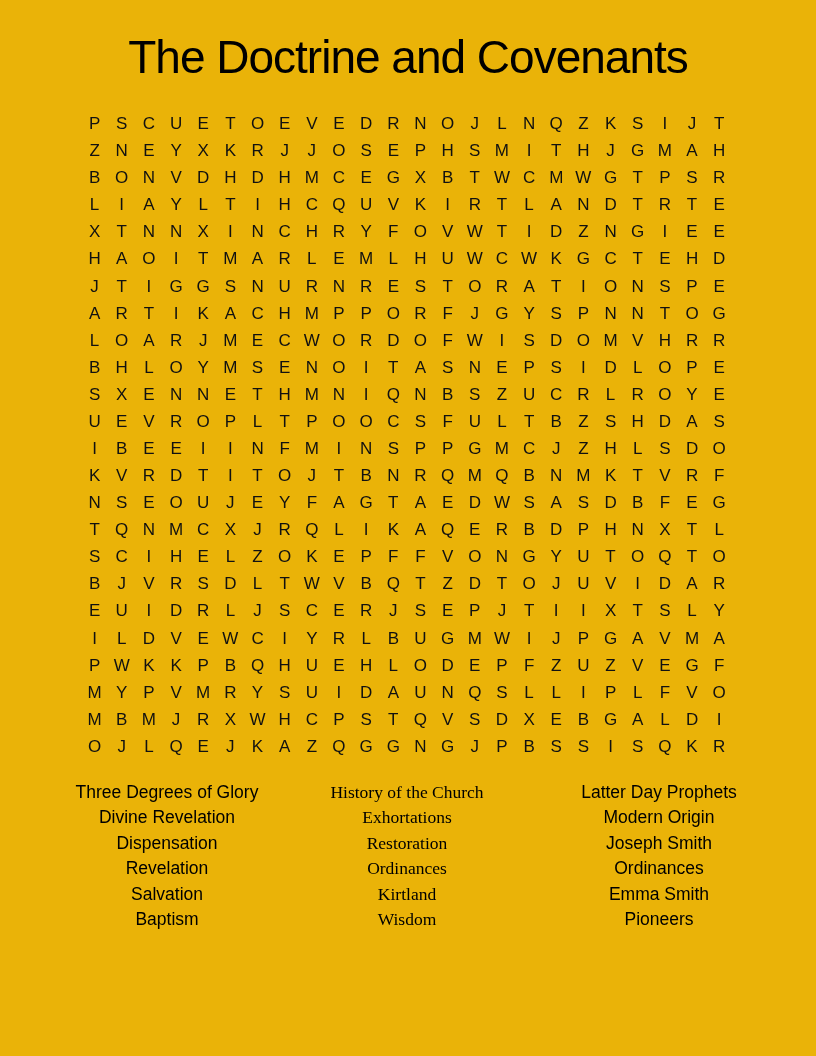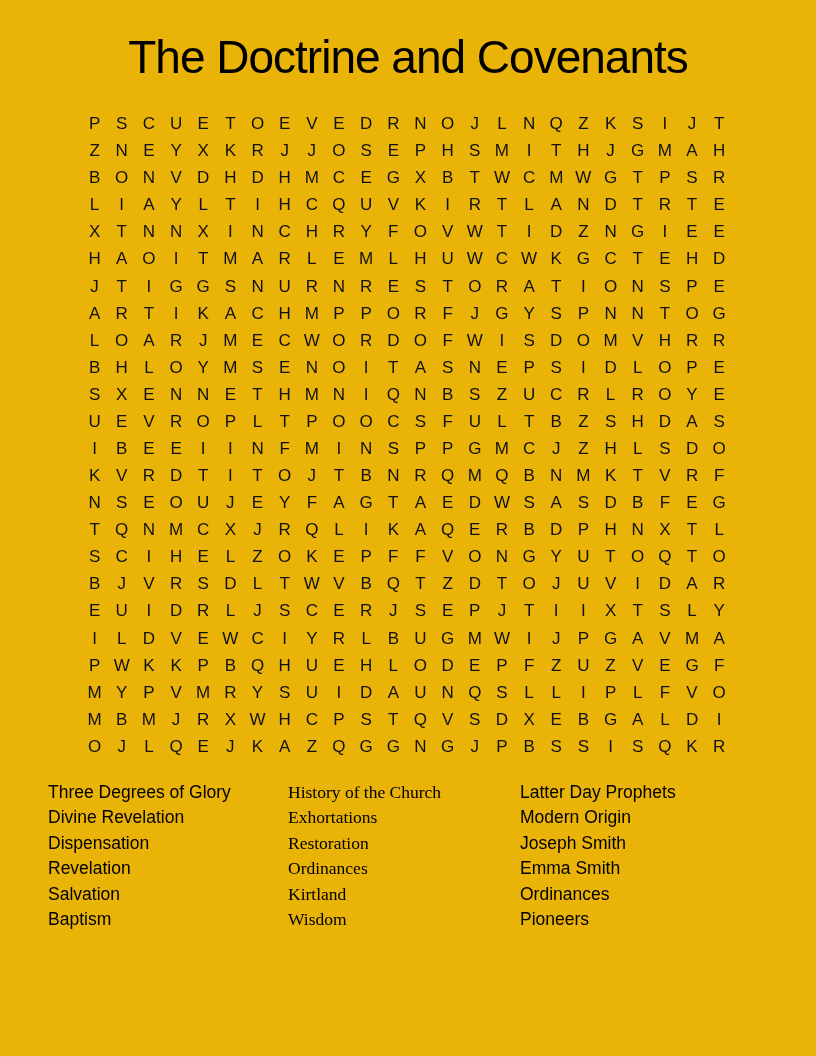--- a/index.html
+++ b/index.html
@@ -49,24 +49,25 @@
     position: absolute;
     top: 780px;
     left: 0;
     width: 816px;
     height: 180px;
   }
   .word-col {
     position: absolute;
     top: 0;
     width: 238px;
+    text-align: center;
   }
   .word-col-1 { left: 48px; }
   .word-col-2 { left: 288px; font-family: Liberation Serif, serif; }
-  .word-col-3 { left: 520px; }
+  .word-col-3 { left: 540px; }
   .word-col .word {
     font-size: 17.5px;
     line-height: 25.4px;
     color: #000000;
     white-space: nowrap;
   }
 </style>
 </head>
 <body>
 
@@ -666,18 +667,18 @@
         <div class="word">Exhortations</div>
         <div class="word">Restoration</div>
         <div class="word">Ordinances</div>
         <div class="word">Kirtland</div>
         <div class="word">Wisdom</div>
       </div>
     <div class="word-col word-col-3">
         <div class="word">Latter Day Prophets</div>
         <div class="word">Modern Origin</div>
         <div class="word">Joseph Smith</div>
+        <div class="word">Ordinances</div>
         <div class="word">Emma Smith</div>
-        <div class="word">Ordinances</div>
         <div class="word">Pioneers</div>
       </div>
   </div>
 </div>
 
 </body></html>

